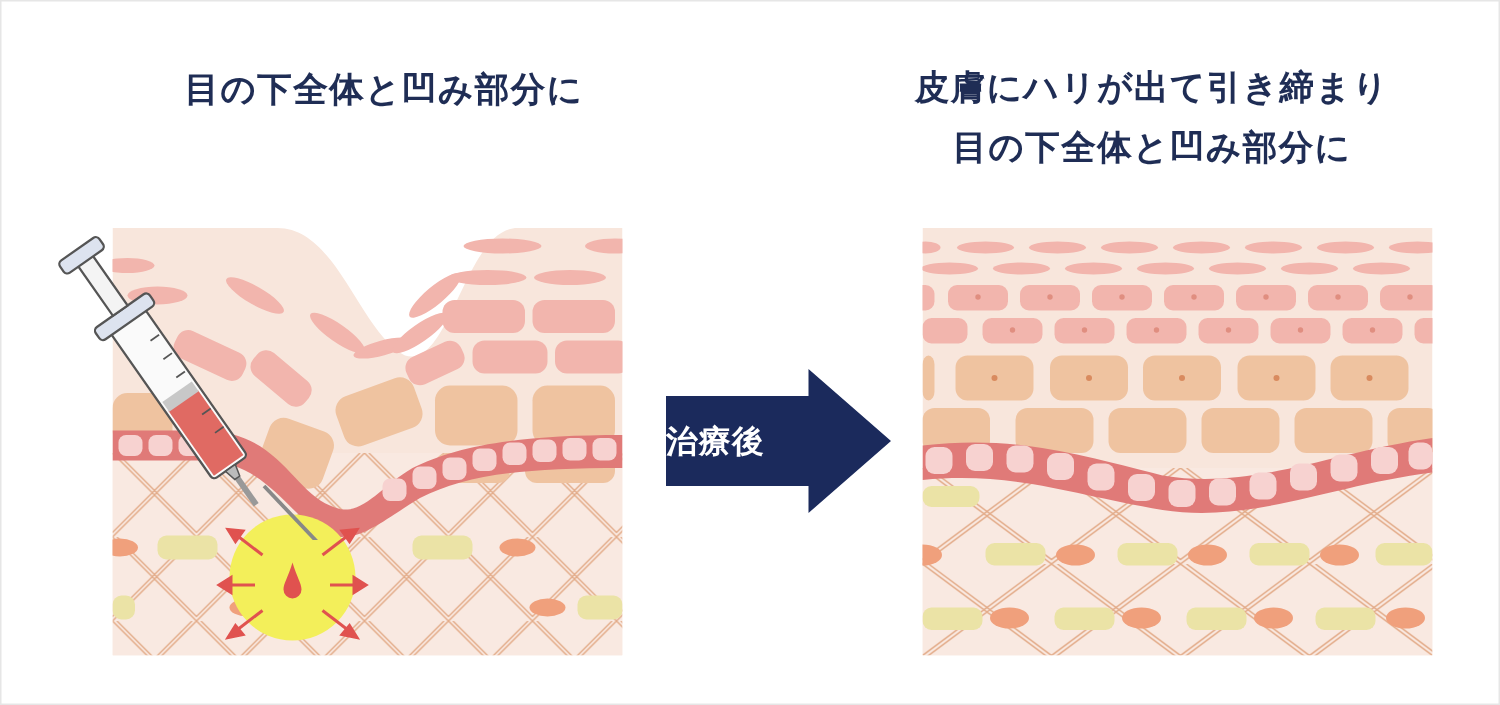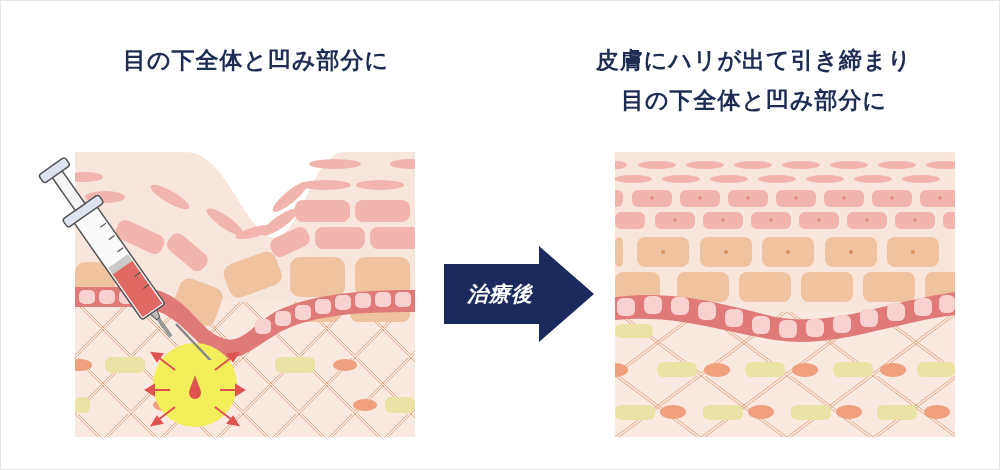--- a/index.html
+++ b/index.html
@@ -1,27 +1,27 @@
 <!DOCTYPE html>
 <html><head>
 <meta charset="utf-8">
 <style>
   html,body{margin:0;padding:0;background:#fff;}
   body{width:1000px;height:470px;position:relative;overflow:hidden;font-family:"DejaVu Sans","Liberation Sans",sans-serif;}
   .frame{position:absolute;left:0;top:0;width:998px;height:468px;border:1px solid #e6e6e6;background:#fff;}
   .caption{position:absolute;color:#1f2d55;font-weight:bold;font-size:23px;line-height:40px;text-align:center;letter-spacing:1px;}
   .caption.left{left:76px;width:360px;top:40px;}
-  .caption.right{left:554px;width:400px;top:40px;}
+  .caption.right{left:568px;width:400px;top:40px;font-family:Liberation Mono, monospace;}
   .caption div{white-space:nowrap;}
   .panel{position:absolute;top:152px;width:340px;height:285px;}
   .panel.left{left:75px;}
   .panel.right{left:615px;}
   .panel svg{display:block;}
   .arrow{position:absolute;left:444px;top:246px;width:150px;height:96px;}
-  .arrow-label{position:absolute;left:444px;top:278px;width:112px;text-align:center;color:#fff;font-weight:bold;font-size:21px;line-height:32px;letter-spacing:1px;font-style:italic;}
+  .arrow-label{position:absolute;left:444px;top:278px;width:112px;color:#fff;font-weight:bold;font-size:21px;line-height:32px;letter-spacing:1px;}
   .syringe{position:absolute;left:20px;top:140px;width:200px;height:220px;}
   .burst{position:absolute;left:140px;top:335px;width:110px;height:100px;}
 </style>
 </head>
 <body>
 
 <div class="frame"></div>
 
 <div class="caption left">
   <div>目の下全体と凹み部分に</div>

